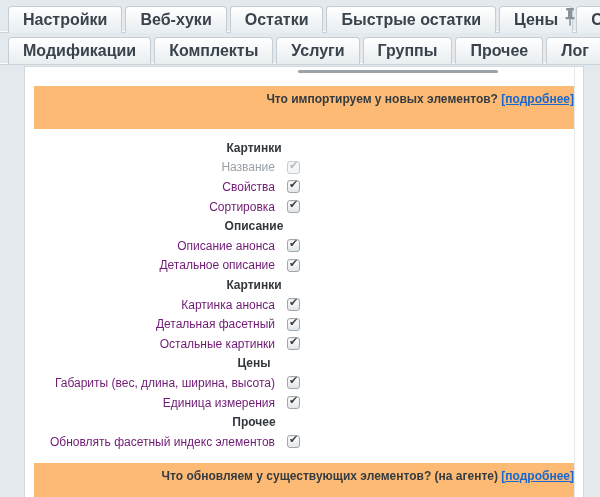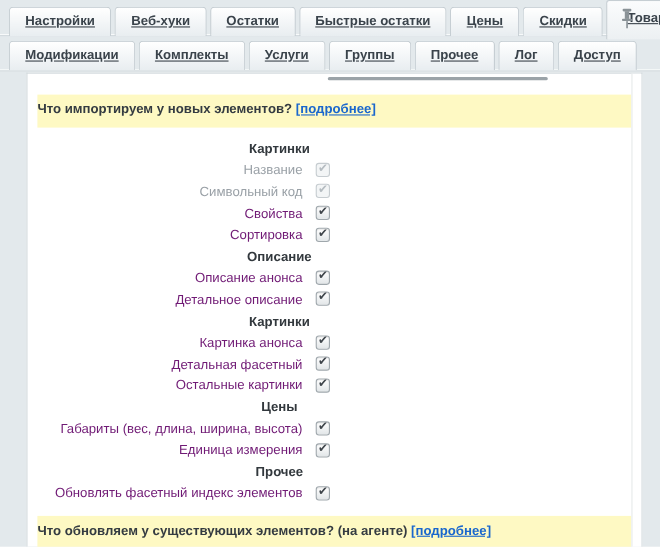--- a/index.html
+++ b/index.html
@@ -14,22 +14,22 @@
   .tabs-row1 { top:0; height:33px; z-index:3; }
   .tabs-row2 { top:36px; height:28px; z-index:3; }
   .divider { position:absolute; left:0; right:0; height:2px; background:#fafcfd; border-bottom:1px solid #cbd3d8; z-index:1; }
   .divider1 { top:31px; }
   .divider2 { top:63px; }
   .tab {
     height:27px; line-height:25px; padding:0 14px;
     background:linear-gradient(#ffffff,#e8edf0);
     border:1px solid #c6ced3; border-bottom:none;
     border-radius:4px 4px 0 0;
-    font-size:12px; font-weight:bold; color:#3a434b;
-    cursor:pointer; white-space:nowrap; position:relative; z-index:2;text-decoration:underline;
+    font-size:16px; font-weight:bold; color:#3a434b;
+    cursor:pointer; white-space:nowrap; position:relative; z-index:2;
   }
   .tab.active {
     height:36px; line-height:30px; padding:0 18px;
     background:linear-gradient(#fbfcfd,#ecf0f2);
     margin-bottom:-3px; z-index:4;
     border-radius:3px 3px 0 0;
   }
   
   .pin { position:absolute; top:7px; right:23px; width:14px; height:20px; cursor:pointer; z-index:5; }
   
@@ -42,22 +42,22 @@
   .h-thumb {
     position:absolute; top:70px; left:298px; width:200px; height:3px;
     background:#9ba3a8; border-radius:2px; z-index:6; cursor:pointer;
   }
   .v-track {
     position:absolute; top:0; bottom:0; right:0; width:9px;
     border-left:1px solid #e6e9ea; background:#ffffff; cursor:pointer;
   }
   
   .band {
-    margin:0 9px; height:30px; line-height:26px;
-    background:#fef9c3; text-align:left;
+    margin:0 9px; height:43px; line-height:26px;
+    background:#fdba74; text-align:right;
     font-size:12px; font-weight:bold; color:#343b41;
     white-space:nowrap;
   }
   .band1 { margin-top:19px; }
   .band2 { margin-top:11px; }
   .band a { color:#1a67cd; text-decoration:underline; font-weight:bold; cursor:pointer; }
   
   .form { margin-top:9px; }
   .form-item { height:19.6px; display:flex; align-items:center; }
   .section-heading {
@@ -126,24 +126,20 @@
 
   <div class="form" id="form">
       <div class="form-item">
         <div class="section-heading">Картинки</div>
       </div>
       <div class="form-item">
         <span class="row-label disabled">Название</span>
         <span class="checkbox checked disabled"></span>
       </div>
       <div class="form-item">
-        <span class="row-label disabled">Символьный код</span>
-        <span class="checkbox checked disabled"></span>
-      </div>
-      <div class="form-item">
         <span class="row-label">Свойства</span>
         <span class="checkbox checked"></span>
       </div>
       <div class="form-item">
         <span class="row-label">Сортировка</span>
         <span class="checkbox checked"></span>
       </div>
       <div class="form-item">
         <div class="section-heading">Описание</div>
       </div>

